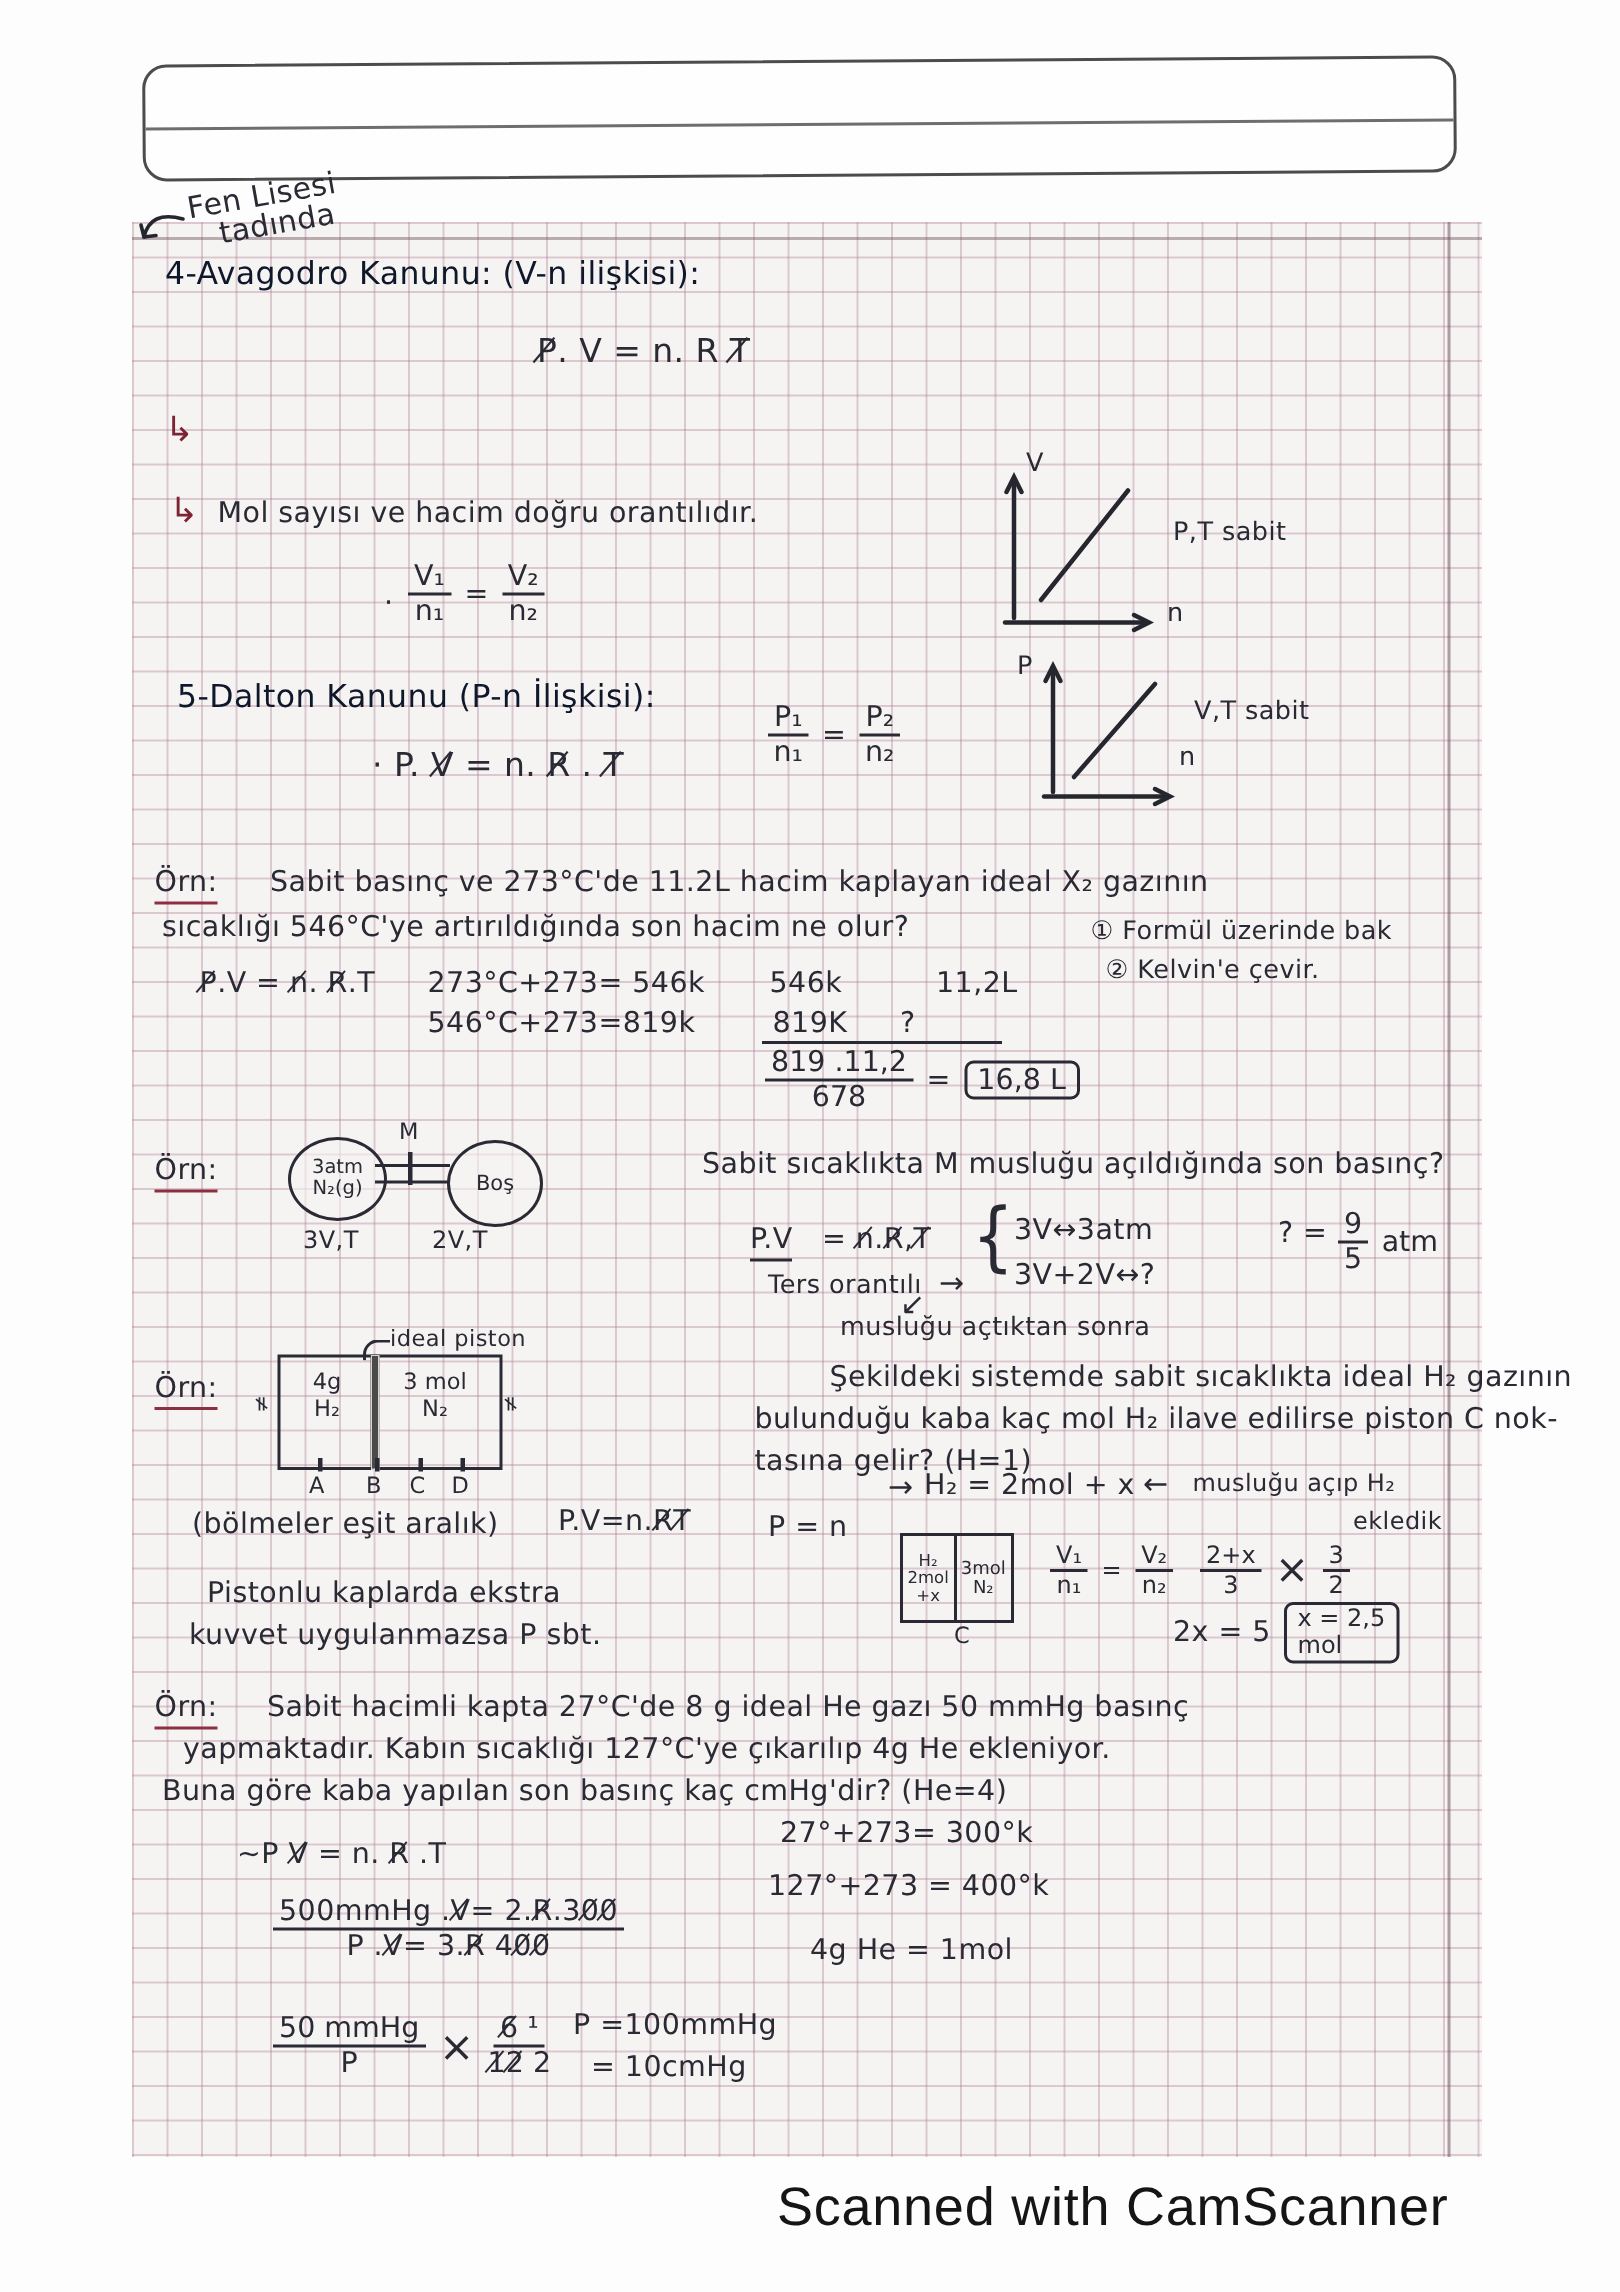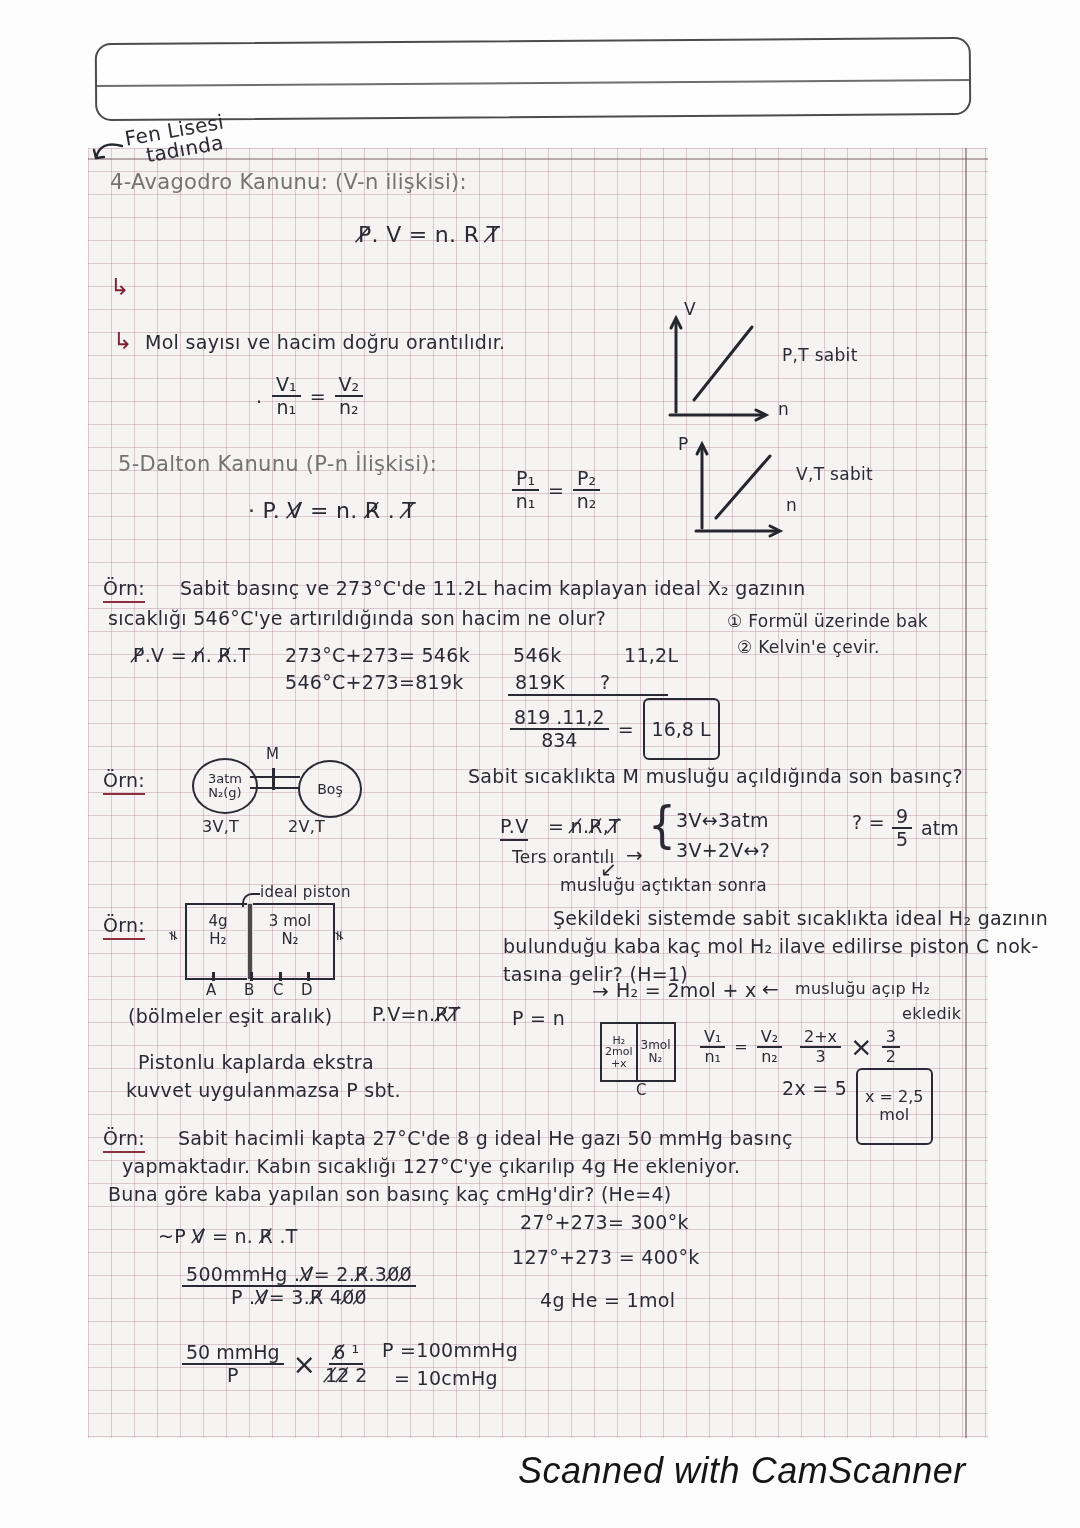--- a/index.html
+++ b/index.html
@@ -8,46 +8,46 @@
   .paper{position:absolute;left:88px;top:148px;width:900px;height:1290px;background-color:#f6f4f3;
         background-image:linear-gradient(to right, rgba(172,122,142,.36) 1.5px, transparent 1.5px),
                          linear-gradient(to bottom, rgba(172,122,142,.36) 1.5px, transparent 1.5px);
         background-size:23px 23px;}
   .paper-edge{position:absolute;left:965px;top:148px;width:2px;height:1290px;background:rgba(110,85,95,.55);}
   .paper-topline{position:absolute;left:88px;top:158px;width:900px;height:2px;background:rgba(110,85,95,.45);}
   .banner{position:absolute;left:95px;top:40px;width:872px;height:74px;border:2.5px solid #4c4c4c;
         border-radius:16px;transform:rotate(-.4deg);background:#fefefe;}
   .banner .mid{position:absolute;left:0;right:0;top:54%;border-top:2px solid #6e6e6e;}
   .t{position:absolute;white-space:nowrap;letter-spacing:.3px;font-size:19px;line-height:1.15;}
-  .blue{color:#737373;}
+  .blue{color:#0f172a;}
   .red{color:#7c2433;}
   .f26{font-size:26px}.f23{font-size:23px}.f21{font-size:21px}.f20{font-size:20px}.f17{font-size:17px}
   .f16{font-size:16px}.f15{font-size:15px}.f14{font-size:14px}.f13{font-size:13px}.f12{font-size:12px}
   .f11{font-size:11px}.f44{font-size:44px}
   .frac{display:inline-flex;flex-direction:column;align-items:center;text-align:center;line-height:1.12;}
   .frac .num{border-bottom:2.2px solid #2a2a34;padding:0 4px;}
   .frow{position:absolute;display:flex;align-items:center;gap:9px;font-size:19px;}
-  .ansbox{border:2.5px solid #2a2a34;border-radius:6px;padding:18px 7px;display:inline-block;text-align:center;}
+  .ansbox{border:2.5px solid #2a2a34;border-radius:6px;padding:0 7px;display:inline-block;}
   .exlabel{border-bottom:2.5px solid #8c3040;padding-bottom:1px;}
   .ubrace{border-bottom:2.2px solid #2a2a34;padding-bottom:1px;}
   .circ{position:absolute;border:2.5px solid #2a2a34;border-radius:50%;display:flex;flex-direction:column;
         align-items:center;justify-content:center;line-height:1.05;background:rgba(246,244,243,.6);}
   .tube{position:absolute;border-top:2.5px solid #2a2a34;border-bottom:2.5px solid #2a2a34;}
   .valve{position:absolute;width:2.5px;background:#2a2a34;}
   .pistonbox{position:absolute;border:2.8px solid #2a2a34;}
   .pdivider{position:absolute;top:-2px;bottom:-2px;width:6px;background:#4a4a4a;box-shadow:inset 0 0 0 1px #d9d4d2;}
   .cellgroup{position:absolute;display:flex;flex-direction:column;align-items:center;line-height:1.2;}
   .tick{position:absolute;width:2.5px;height:9px;background:#2a2a34;}
   .tbox{position:absolute;border:2.2px solid #2a2a34;display:flex;}
   .tbox .cell{display:flex;flex-direction:column;align-items:center;justify-content:center;line-height:1.05;padding:1px 3px;}
   .tbox .cell.left{border-right:2.2px solid #2a2a34;}
   svg.hand{position:absolute;overflow:visible;}
   svg.hand *{stroke:#26262e;stroke-width:3;fill:none;stroke-linecap:round;}
   .footer{position:absolute;left:518px;top:1450px;font-family:"Liberation Sans",sans-serif;
-        font-size:36px;color:#151515;letter-spacing:.5px;font-style:italic;}
+        font-size:36px;color:#151515;letter-spacing:.5px;}
   .rowline{position:absolute;border-bottom:2.2px solid #2a2a34;}
   .pointer-curve{position:absolute;width:16px;height:12px;border-top:2px solid #2a2a34;border-left:2px solid #2a2a34;border-top-left-radius:10px;}
 </style>
 </head>
 <body>
 
 <div class="page">
 
   <div class="paper"></div>
   <div class="paper-topline"></div>
@@ -131,21 +131,21 @@
   <div class="t" style="left:285px;top:645px">273°C+273= 546k</div>
   <div class="t" style="left:285px;top:672px">546°C+273=819k</div>
   <div class="t" style="left:513px;top:645px">546k</div>
   <div class="t" style="left:624px;top:645px">11,2L</div>
   <div class="t" style="left:515px;top:672px">819K</div>
   <div class="t" style="left:600px;top:672px">?</div>
   <div class="rowline" style="left:508px;top:672px;width:160px;height:22px"></div>
   <div class="frow" style="left:510px;top:698px">
     <span class="frac">
       <span class="num">819 .11,2</span>
-      <span class="den">834</span>
+      <span class="den">678</span>
     </span>
     <span>=</span>
     <span class="ansbox">16,8 L</span>
   </div>
 
   <div class="t exlabel" style="left:103px;top:770px">Örn:</div>
   <div class="circ f13" style="left:192px;top:758px;width:62px;height:52px">
     <div>3atm</div>
     <div>N₂(g)</div>
   </div>

